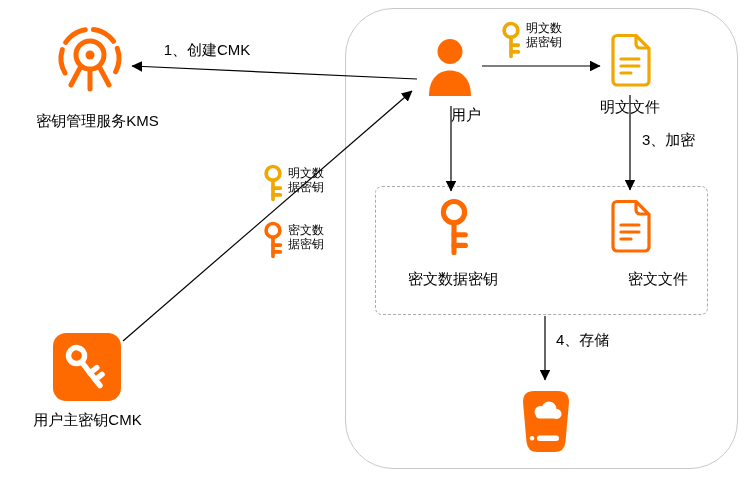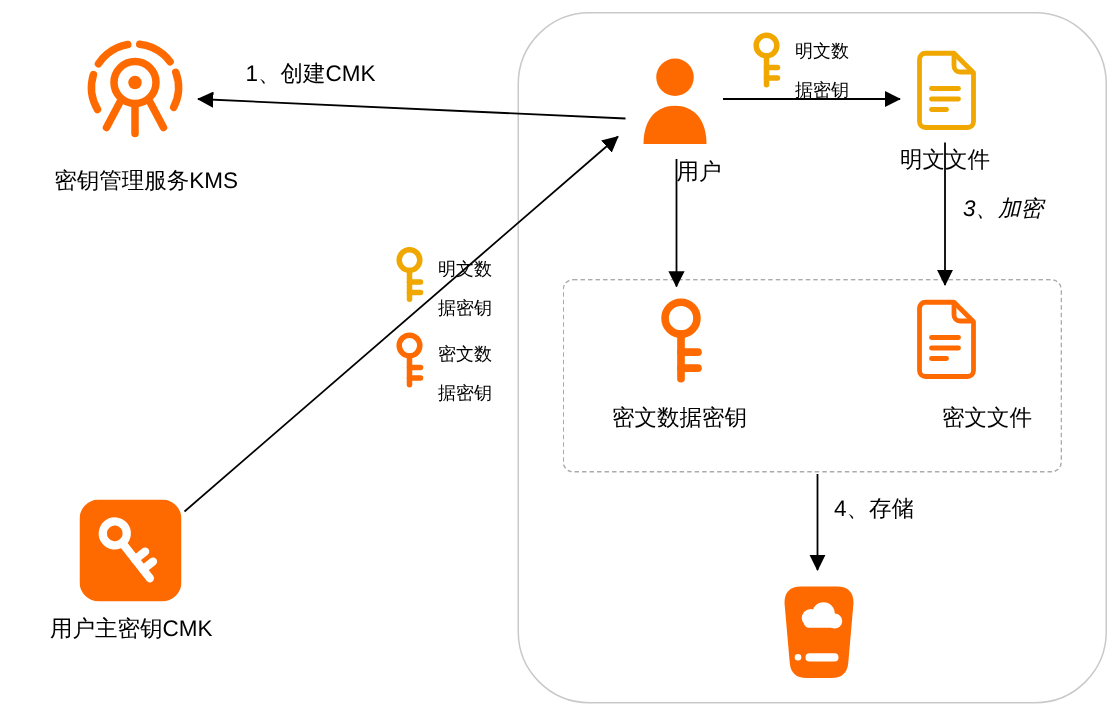--- a/index.html
+++ b/index.html
@@ -19,22 +19,22 @@
   .arrows{position:absolute;left:0;top:0;pointer-events:none;}
   .label{
     position:absolute;font-size:15px;line-height:18px;text-align:center;
     white-space:nowrap;color:var(--text,#000);
   }
   .step{
     position:absolute;font-size:15px;line-height:18px;text-align:center;
     white-space:nowrap;color:var(--text,#000);
   }
   .caption{
-    position:absolute;font-size:12px;line-height:26px;width:40px;
-    text-align:right;color:var(--text,#000);word-break:break-all;
+    position:absolute;font-size:12px;line-height:14px;width:40px;
+    text-align:left;color:var(--text,#000);word-break:break-all;
   }
   .icon{position:absolute;}
   
   .f-orange{fill:var(--orange,#FF6A00);}
   .s-orange{stroke:var(--orange,#FF6A00);}
   .s-gold{stroke:var(--gold,#F0A800);}
   .f-none{fill:none;}
   .f-white{fill:#ffffff;}
 </style>
 </head>
@@ -87,21 +87,21 @@
 
   <svg class="icon" style="left:607px;top:33px;" width="46" height="54" viewBox="0 0 46 54">
     <path class="f-white s-gold" stroke-width="3.2" stroke-linejoin="round" d="M10 2.5 h19 l13 13 v32.5 a4 4 0 0 1 -4 4 H10 a4 4 0 0 1 -4 -4 v-41.5 a4 4 0 0 1 4 -4 z"></path>
     <path class="f-none s-gold" stroke-width="3.2" d="M29 2.5 v8.5 a4 4 0 0 0 4 4 h9"></path>
     <path class="f-none s-gold" stroke-width="3.2" stroke-linecap="round" d="M14 26 h18"></path>
     <path class="f-none s-gold" stroke-width="3.2" stroke-linecap="round" d="M14 33 h18"></path>
     <path class="f-none s-gold" stroke-width="3.2" stroke-linecap="round" d="M14 40 h10"></path>
   </svg>
   <div class="label" style="left:600px;top:98px;width:60px;">明文文件</div>
 
-  <div class="step" style="left:642px;top:131px;font-style:italic;">3、加密</div>
+  <div class="step" style="left:642px;top:131px;">3、加密</div>
 
   <svg class="icon" style="left:262px;top:163px;" width="22" height="40" viewBox="0 0 24 42">
     <circle class="s-gold f-none" cx="12" cy="10.5" r="7.5" stroke-width="4"></circle>
     <path class="s-gold f-none" d="M12 18 V39" stroke-width="4" stroke-linecap="round"></path>
     <path class="s-gold f-none" d="M12 26.5 H20" stroke-width="4" stroke-linecap="round"></path>
     <path class="s-gold f-none" d="M12 34 H20" stroke-width="4" stroke-linecap="round"></path>
   </svg>
   <div class="caption" style="left:288px;top:166px;">明文数据密钥</div>
 
   <svg class="icon" style="left:262px;top:220px;" width="22" height="40" viewBox="0 0 24 42">

